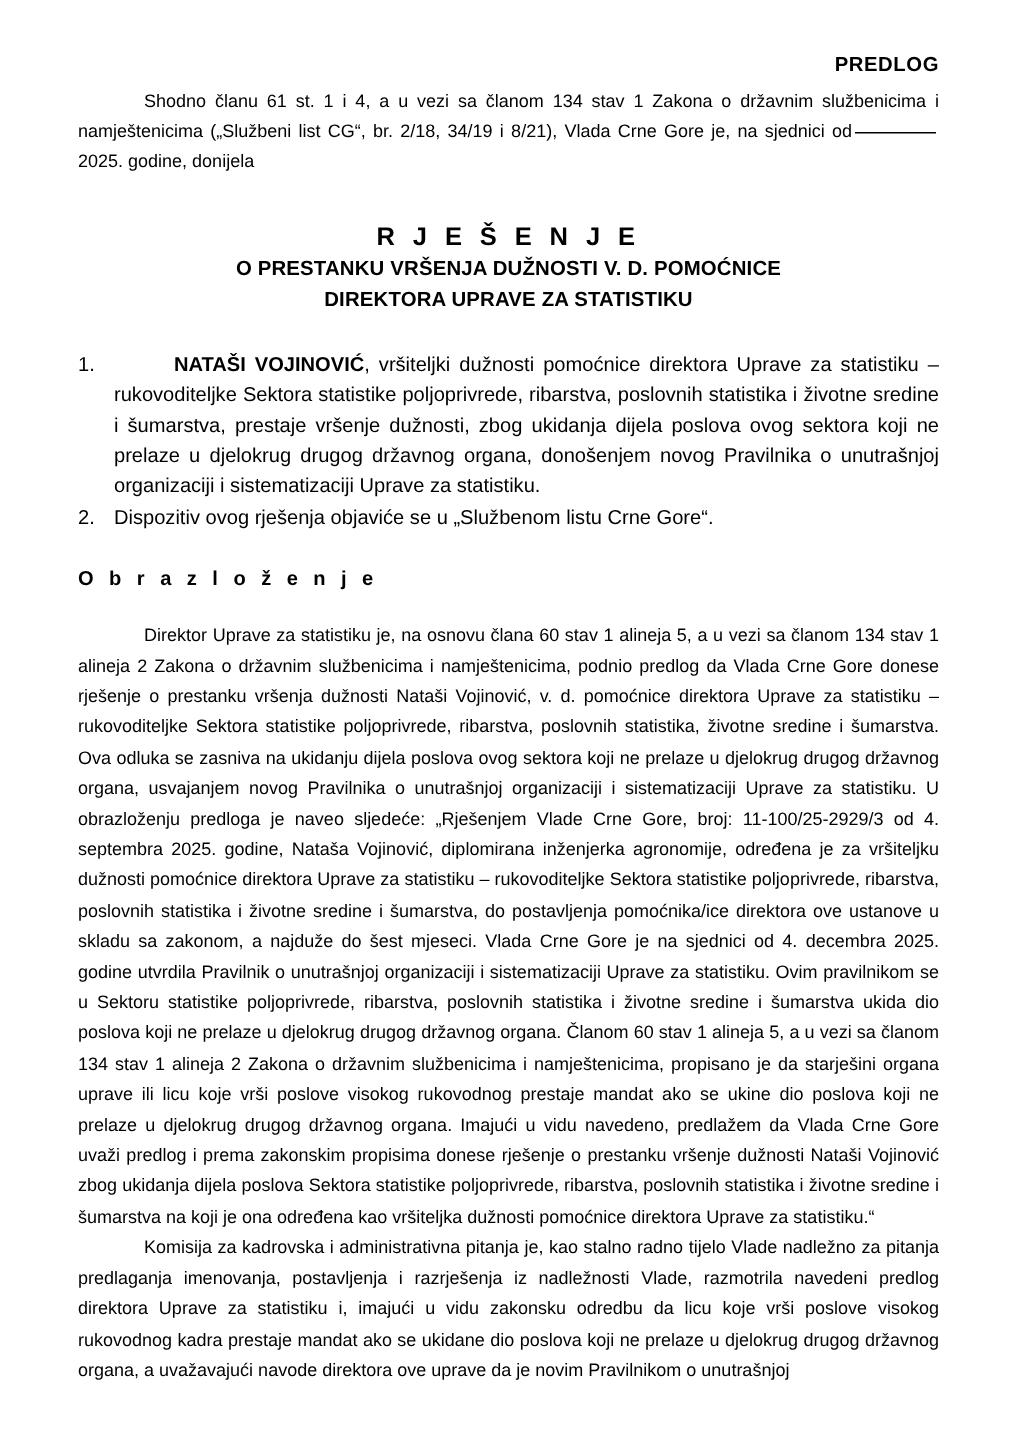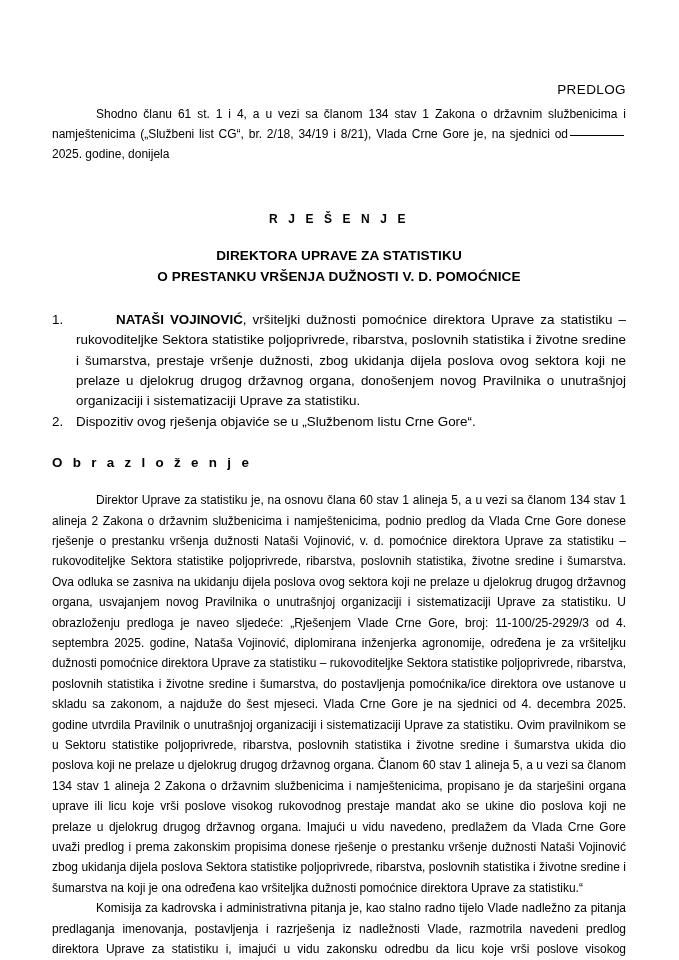--- a/index.html
+++ b/index.html
@@ -21,24 +21,24 @@
     width: 679px;
     height: 960px;
     background: #ffffff;
     box-sizing: border-box;
     padding: 0 53px 0 52px;
   }
 
   
   .doc-label {
     margin: 0;
-    padding-top: 83px;
+    padding-top: 36px;
     text-align: right;
     font-size: 13.5px;
-    font-weight: normal;
+    font-weight: bold;
     letter-spacing: 0.4px;
     line-height: 1.0;
   }
 
   
   .para {
     margin: 0;
     font-size: 12px;
     line-height: 20.4px;
     text-align: justify;
@@ -59,22 +59,22 @@
     margin: 0 2px;
   }
 
   
   .title-block {
     margin: 0;
     padding-top: 29px;
     text-align: center;
   }
   .title-main {
-    margin: 15px;
-    font-size: 12px;
+    margin: 0;
+    font-size: 17px;
     font-weight: bold;
     letter-spacing: 3.6px;
     line-height: 21px;
   }
   .title-sub {
     margin: 0;
     font-size: 13.6px;
     font-weight: bold;
     letter-spacing: 0.1px;
     line-height: 21px;
@@ -125,22 +125,22 @@
 <body>
 
 <div class="page">
 
   <div class="doc-label">PREDLOG</div>
 
   <p class="para indent preamble"><span>Shodno članu 61 st. 1 i 4, a u vezi sa članom 134 stav 1 Zakona o državnim službenicima i namještenicima („Službeni list CG“, br. 2/18, 34/19 i 8/21), Vlada Crne Gore je, na sjednici od</span><span class="blank-line"></span><span>2025. godine, donijela</span></p>
 
   <div class="title-block">
     <p class="title-main">R J E Š E N J E</p>
+    <p class="title-sub">O PRESTANKU VRŠENJA DUŽNOSTI V. D. POMOĆNICE</p>
     <p class="title-sub">DIREKTORA UPRAVE ZA STATISTIKU</p>
-    <p class="title-sub">O PRESTANKU VRŠENJA DUŽNOSTI V. D. POMOĆNICE</p>
   </div>
 
   <ol class="disposition">
     <li>
       <span class="marker">1.</span>
       <span class="li-text"><strong>NATAŠI VOJINOVIĆ</strong><span>, vršiteljki dužnosti pomoćnice direktora Uprave za statistiku – rukovoditeljke Sektora statistike poljoprivrede, ribarstva, poslovnih statistika i životne sredine i šumarstva, prestaje vršenje dužnosti, zbog ukidanja dijela poslova ovog sektora koji ne prelaze u djelokrug drugog državnog organa, donošenjem novog Pravilnika o unutrašnjoj organizaciji i sistematizaciji Uprave za statistiku.</span></span>
     </li>
     <li>
       <span class="marker">2.</span>
       <span class="li-text"><span>Dispozitiv ovog rješenja objaviće se u „Službenom listu Crne Gore“.</span></span>

